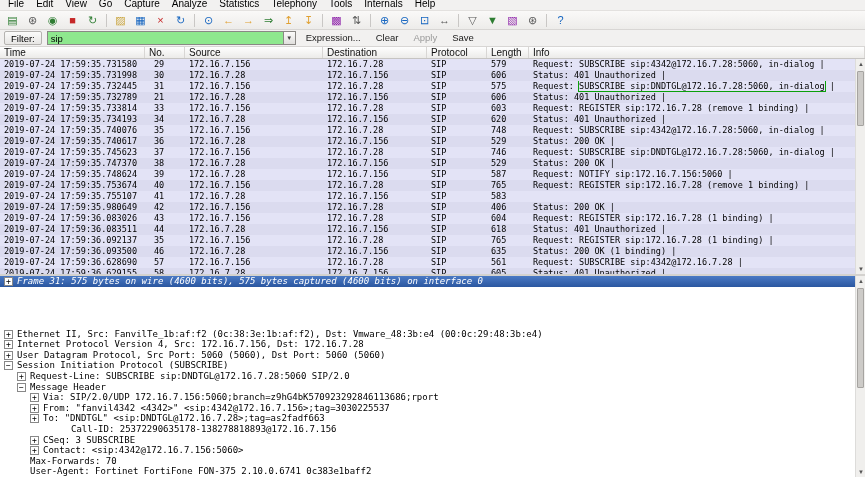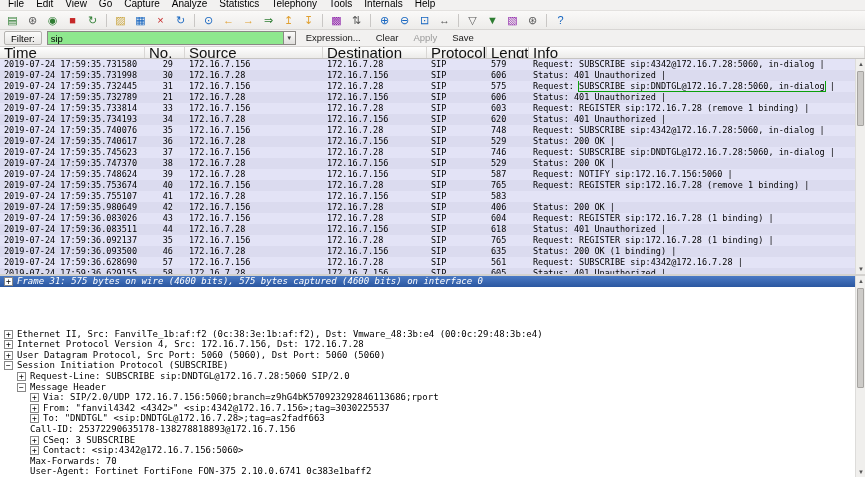--- a/index.html
+++ b/index.html
@@ -22,31 +22,31 @@
   .filterbar{height:17px;background:#F2F1F0;border-bottom:1px solid #D8D6D4;display:flex;align-items:center;padding:0 4px;gap:5px}
   .filter-label-btn{border:1px solid #B5B3B0;background:linear-gradient(#FBFBFA,#E7E6E4);padding:0 6px;height:14px;line-height:13px;font-size:9.5px;border-radius:2px;color:#000}
   .filter-input-wrap{display:flex;align-items:center}
   .filter-input{width:236px;height:14px;background:#8EE88E;border:1px solid #8A8885;border-right:none;font-size:9.5px;font-family:"Liberation Sans",sans-serif;padding:0 3px;color:#000;outline:none}
   .filter-drop{width:13px;height:14px;border:1px solid #8A8885;background:linear-gradient(#FBFBFA,#E0DFDD);font-size:6px;display:flex;align-items:center;justify-content:center;color:#444}
   .fbtn{padding:0 5px;font-size:9.5px;color:#1a1a1a;height:14px;line-height:14px}
   .fbtn.disabled{color:#9a9a9a}
 
   
   .colheaders{height:12px;display:flex;background:linear-gradient(#FEFEFE,#ECEBE9);border-bottom:1px solid #C6C4C2}
-  .col-h{font-size:15px;line-height:11px;padding-left:4px;border-right:1px solid #D8D6D4;color:#111;overflow:hidden;white-space:nowrap;flex:none}
+  .col-h{font-size:10px;line-height:11px;padding-left:4px;border-right:1px solid #D8D6D4;color:#111;overflow:hidden;white-space:nowrap;flex:none}
   .c0{width:145px}.c1{width:40px}.c2{width:138px}.c3{width:104px}.c4{width:60px}.c5{width:42px}.c6{flex:1;min-width:0;width:auto}
 
   
   .packetlist{height:215px;position:relative;background:#fff;overflow:hidden;flex:none}
   .prows{position:absolute;left:0;top:0;right:10px;bottom:0;overflow:hidden;font-family:"DejaVu Sans Mono",monospace;font-size:8.5px}
   .prow{display:flex;height:11px;line-height:11px;white-space:nowrap}
   .prow.even{background:#E3E3F6}
   .prow.odd{background:#DBDBEF}
   .cell{padding-left:4px;overflow:hidden;white-space:nowrap;flex:none}
-  .cell.c1{text-align:right;padding-right:12px;padding-left:0}
+  .cell.c1{text-align:center;padding-right:12px;padding-left:0}
   .cell.c6{flex:1;min-width:0}
   .hl{outline:1px solid #0BA00B;outline-offset:0}
 
   
   .vscroll{position:absolute;right:0;top:0;bottom:0;width:10px;background:#F0EFED;border-left:1px solid #DDDCDA}
   .vthumb{position:absolute;left:1px;right:1px;background:#CDCBC8;border:1px solid #A6A4A1;border-radius:1px}
   .t1{top:12px;height:55px}
   .t2{top:12px;height:100px}
   .sarr{position:absolute;left:0;width:10px;height:10px;font-size:6px;text-align:center;line-height:10px;color:#555}
   .sarr.up{top:0}.sarr.up::before{content:"▲"}
@@ -386,21 +386,21 @@
         <div class="dline sel" style="padding-left: 4px; font-style: italic;"><span class="exp">+</span><span>Frame 31: 575 bytes on wire (4600 bits), 575 bytes captured (4600 bits) on interface 0</span></div>
         <div class="dline" style="padding-left: 4px; margin-top: 42px;"><span class="exp">+</span><span>Ethernet II, Src: FanvilTe_1b:af:f2 (0c:38:3e:1b:af:f2), Dst: Vmware_48:3b:e4 (00:0c:29:48:3b:e4)</span></div>
         <div class="dline" style="padding-left: 4px;"><span class="exp">+</span><span>Internet Protocol Version 4, Src: 172.16.7.156, Dst: 172.16.7.28</span></div>
         <div class="dline" style="padding-left: 4px;"><span class="exp">+</span><span>User Datagram Protocol, Src Port: 5060 (5060), Dst Port: 5060 (5060)</span></div>
         <div class="dline" style="padding-left: 4px;"><span class="exp">−</span><span>Session Initiation Protocol (SUBSCRIBE)</span></div>
         <div class="dline" style="padding-left: 17px;"><span class="exp">+</span><span>Request-Line: SUBSCRIBE sip:DNDTGL@172.16.7.28:5060 SIP/2.0</span></div>
         <div class="dline" style="padding-left: 17px;"><span class="exp">−</span><span>Message Header</span></div>
         <div class="dline" style="padding-left: 30px;"><span class="exp">+</span><span>Via: SIP/2.0/UDP 172.16.7.156:5060;branch=z9hG4bK570923292846113686;rport</span></div>
         <div class="dline" style="padding-left: 30px;"><span class="exp">+</span><span>From: "fanvil4342 &lt;4342&gt;" &lt;sip:4342@172.16.7.156&gt;;tag=3030225537</span></div>
         <div class="dline" style="padding-left: 30px;"><span class="exp">+</span><span>To: "DNDTGL" &lt;sip:DNDTGL@172.16.7.28&gt;;tag=as2fadf663</span></div>
-        <div class="dline" style="padding-left: 30px;"><span>Call-ID: 25372290635178-138278818893@172.16.7.156</span></div>
+        <div class="dline" style="padding-left: 30px; margin-left: 41px;"><span>Call-ID: 25372290635178-138278818893@172.16.7.156</span></div>
         <div class="dline" style="padding-left: 30px;"><span class="exp">+</span><span>CSeq: 3 SUBSCRIBE</span></div>
         <div class="dline" style="padding-left: 30px;"><span class="exp">+</span><span>Contact: &lt;sip:4342@172.16.7.156:5060&gt;</span></div>
         <div class="dline" style="padding-left: 30px;"><span>Max-Forwards: 70</span></div>
         <div class="dline" style="padding-left: 30px;"><span>User-Agent: Fortinet FortiFone FON-375 2.10.0.6741 0c383e1baff2</span></div>
         <div class="dline" style="padding-left: 36px;"><span>Expires: 0</span></div>
         <div class="dline" style="padding-left: 30px;"><span class="hl">Event: dndstatus</span></div>
         <div class="dline" style="padding-left: 30px;"><span>Content-Length: 0</span></div>
       </div>
     <div class="vscroll">
       <span class="sarr up"></span>

